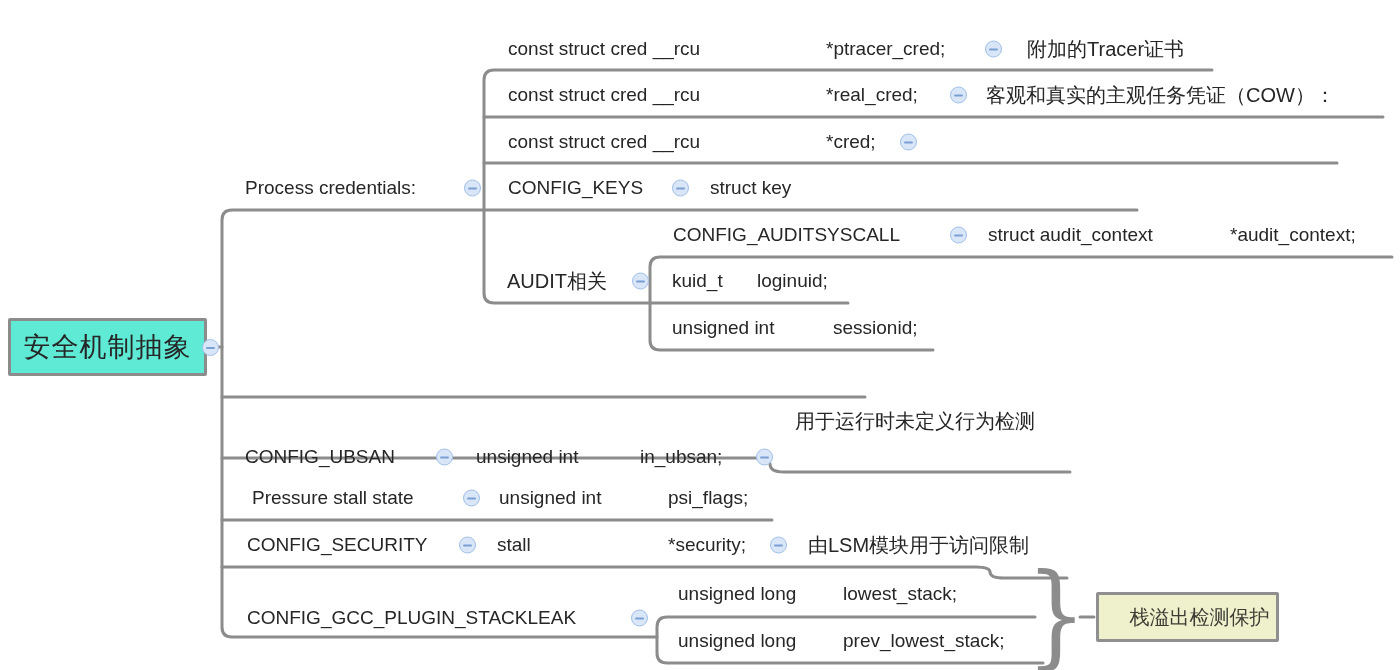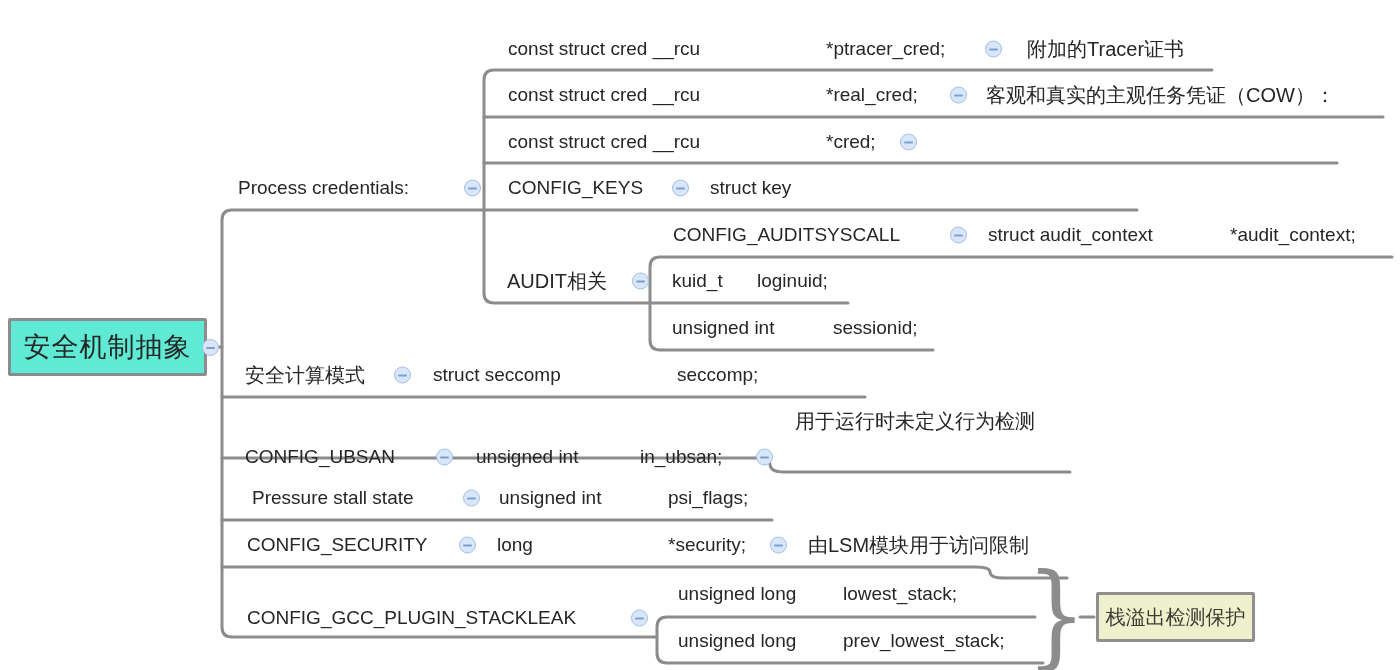--- a/index.html
+++ b/index.html
@@ -33,21 +33,21 @@
   }
   #brace{
     position:absolute;left:1026px;top:566px;height:98px;line-height:98px;
     font-family:"DejaVu Serif","Liberation Serif",serif;font-size:112px;
     color:#8c8c8c;transform:scaleX(0.85);transform-origin:left center;
   }
   #callout{
     position:absolute;left:1096px;top:592px;width:153px;height:44px;
     border:3px solid #8f8f8f;border-radius:2px;background:#eff1cd;
     display:flex;align-items:center;justify-content:center;
-    font-size:20px;color:#3c3c34;white-space:nowrap;
+    font-size:20px;color:#3c3c34;white-space:nowrap;padding-left:24px;
   }
 </style>
 </head>
 <body>
 
 <div id="canvas">
 
   <svg id="wires" viewBox="0 0 1400 670" xmlns="http://www.w3.org/2000/svg">
     <path d="M 1137 210 L 232 210 Q 222 210 222 220 L 222 627 Q 222 637 232 637 L 657 637"></path>
     <path d="M 1212 70 L 494 70 Q 484 70 484 80 L 484 293 Q 484 303 494 303 L 848 303"></path>
@@ -82,21 +82,21 @@
     <span class="t zh" style="left:986px">客观和真实的主观任务凭证（COW）：</span>
   </div>
 
   <div class="row" style="top:128px">
     <span class="t" style="left:508px">const struct cred __rcu</span>
     <span class="t" style="left:826px">*cred;</span>
     <span class="cicon" style="left:900px"></span>
   </div>
 
   <div class="row" style="top:174px">
-    <span class="t" style="left:238px">Process credentials:</span>
+    <span class="t" style="left:245px">Process credentials:</span>
     <span class="cicon" style="left:464px"></span>
     <span class="t" style="left:508px">CONFIG_KEYS</span>
     <span class="cicon" style="left:672px"></span>
     <span class="t" style="left:710px">struct key</span>
   </div>
 
   <div class="row" style="top:221px">
     <span class="t" style="left:673px">CONFIG_AUDITSYSCALL</span>
     <span class="cicon" style="left:950px"></span>
     <span class="t" style="left:988px">struct audit_context</span>
@@ -108,26 +108,20 @@
     <span class="cicon" style="left:632px"></span>
     <span class="t" style="left:672px">kuid_t</span>
     <span class="t" style="left:757px">loginuid;</span>
   </div>
 
   <div class="row" style="top:314px">
     <span class="t" style="left:672px">unsigned int</span>
     <span class="t" style="left:833px">sessionid;</span>
   </div>
 
-  <div class="row" style="top:361px">
-    <span class="t zh" style="left:245px">安全计算模式</span>
-    <span class="cicon" style="left:394px"></span>
-    <span class="t" style="left:433px">struct seccomp</span>
-    <span class="t" style="left:677px">seccomp;</span>
-  </div>
 
   <div class="row" style="top:443px">
     <span class="t" style="left:245px">CONFIG_UBSAN</span>
     <span class="cicon" style="left:436px"></span>
     <span class="t" style="left:476px">unsigned int</span>
     <span class="t" style="left:640px">in_ubsan;</span>
     <span class="cicon" style="left:756px"></span>
   </div>
 
   <div id="ubsan-note">
@@ -137,21 +131,21 @@
   <div class="row" style="top:484px">
     <span class="t" style="left:252px">Pressure stall state</span>
     <span class="cicon" style="left:463px"></span>
     <span class="t" style="left:499px">unsigned int</span>
     <span class="t" style="left:668px">psi_flags;</span>
   </div>
 
   <div class="row" style="top:531px">
     <span class="t" style="left:247px">CONFIG_SECURITY</span>
     <span class="cicon" style="left:459px"></span>
-    <span class="t" style="left:497px">long</span>
+    <span class="t" style="left:497px">stall</span>
     <span class="t" style="left:668px">*security;</span>
     <span class="cicon" style="left:770px"></span>
     <span class="t zh" style="left:808px">由LSM模块用于访问限制</span>
   </div>
 
   <div class="row" style="top:580px">
     <span class="t" style="left:678px">unsigned long</span>
     <span class="t" style="left:843px">lowest_stack;</span>
   </div>
 

